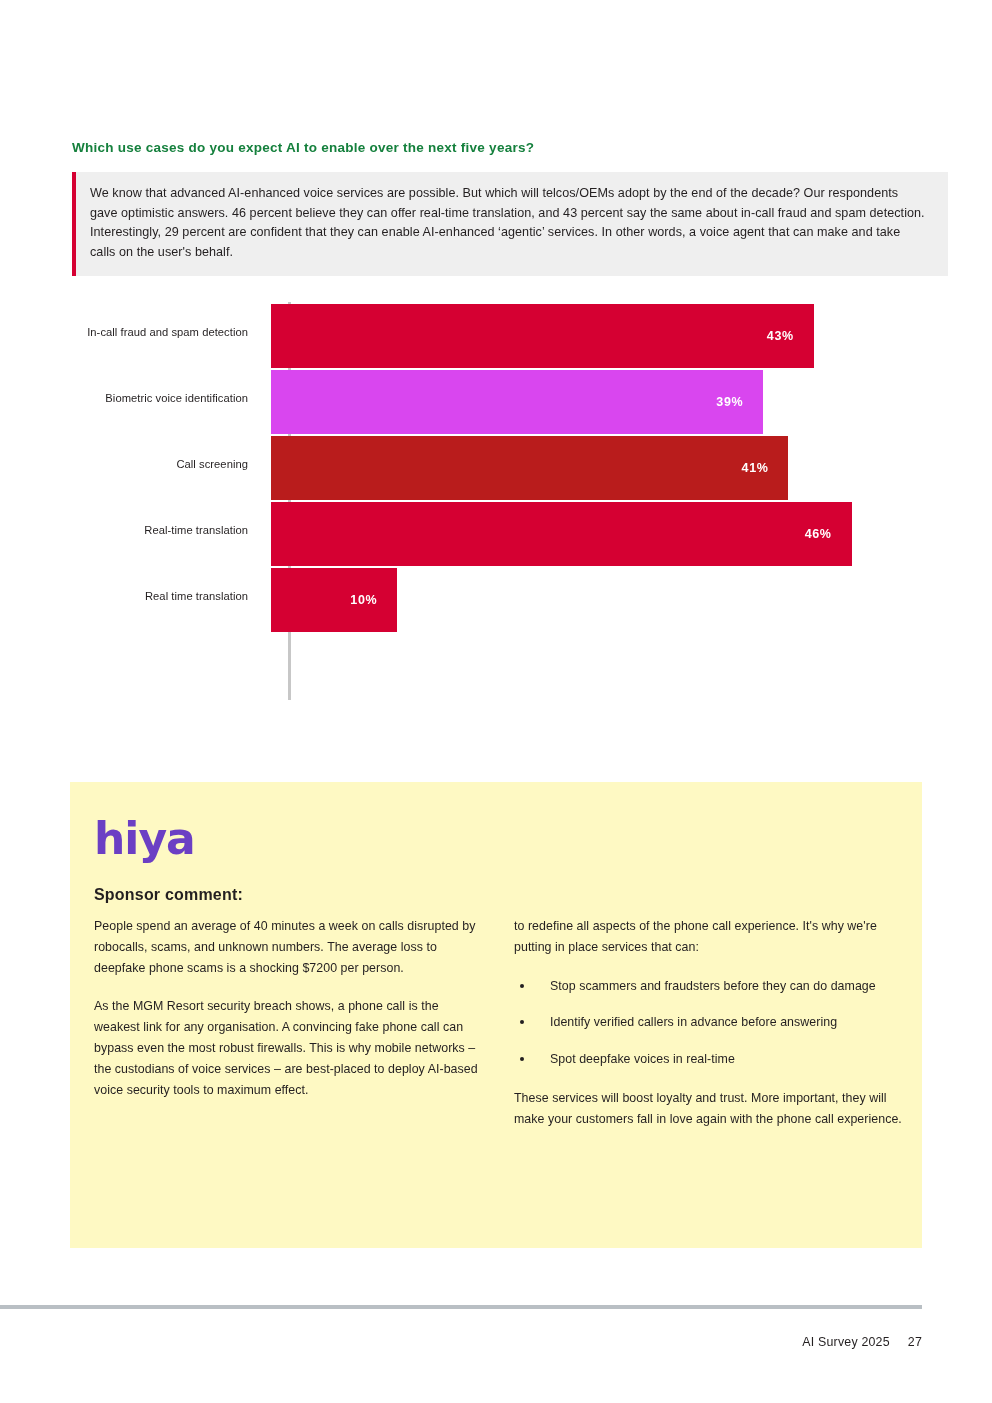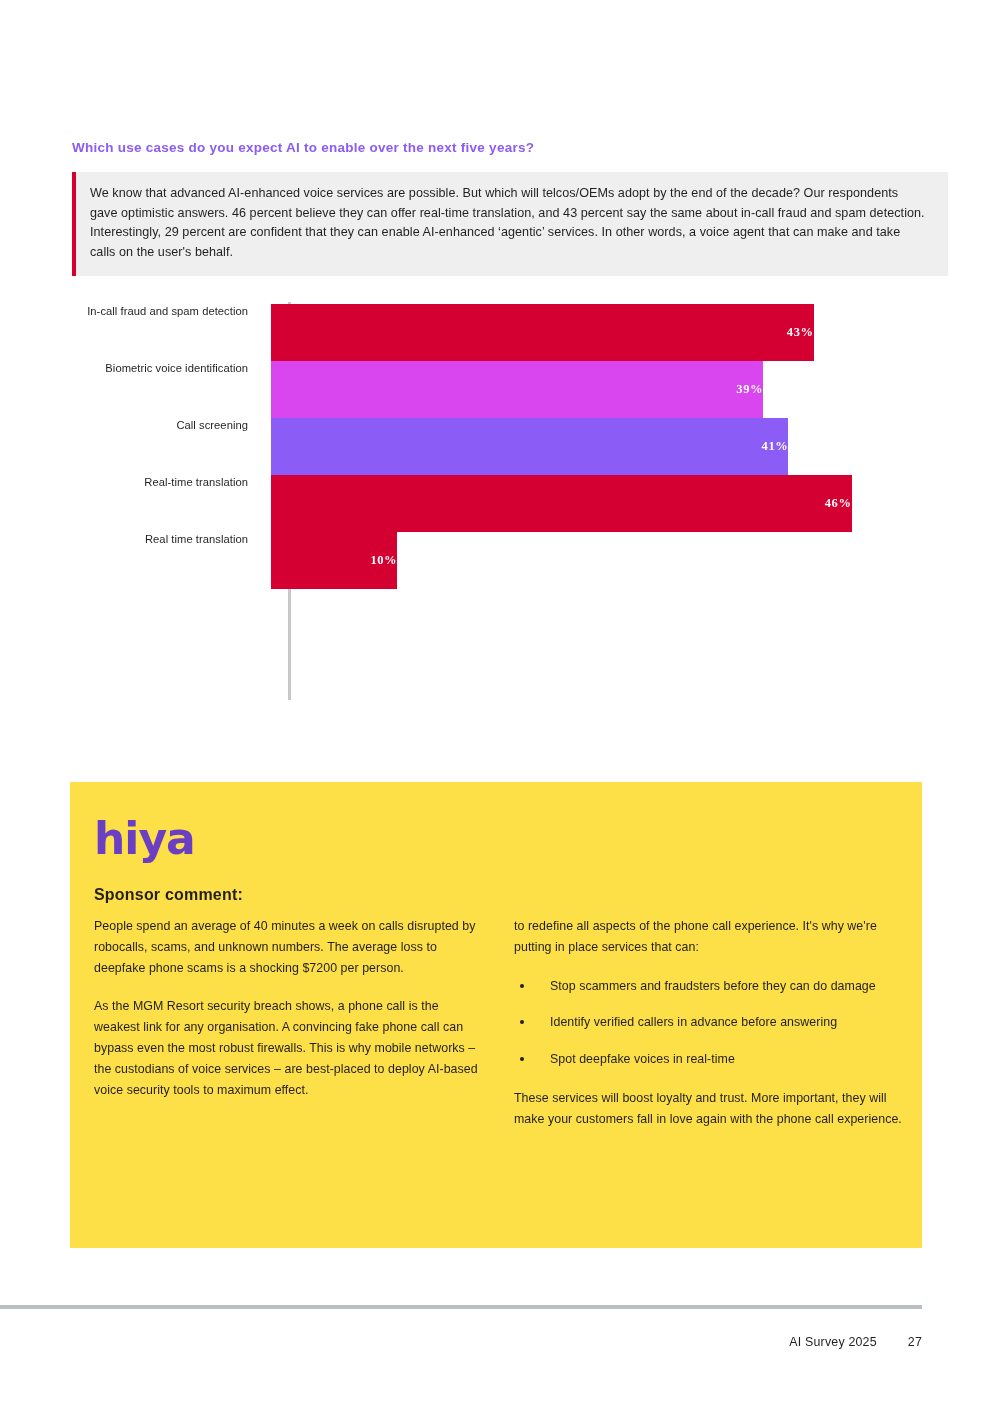--- a/index.html
+++ b/index.html
@@ -18,21 +18,21 @@
 
   
   .question-heading {
     position: absolute;
     left: 72px;
     top: 140px;
     width: 840px;
     font-size: 13.5px;
     font-weight: bold;
     letter-spacing: 0.25px;
-    color: #8b5cf6;
+    color: #15803d;
   }
 
   
   .intro-box {
     position: absolute;
     left: 72px;
     top: 172px;
     width: 876px;
     background: #efefef;
     display: flex;
@@ -68,64 +68,65 @@
     background: #c7c7c7;
   }
   .chart-rows {
     position: absolute;
     left: 0;
     top: 4px;
     width: 850px;
   }
   .chart-row {
     display: flex;
+    align-items: center;
     height: 57px;
+    margin-bottom: 9px;
   }
   .row-label {
     width: 196px;
     flex: 0 0 196px;
     text-align: right;
     padding-right: 20px;
     box-sizing: border-box;
     font-size: 11.2px;
     line-height: 15px;
     color: #231f20;
     letter-spacing: 0.05px;
   }
   .bar-track {
     position: relative;
     height: 57px;
     flex: 1 1 auto;
     padding-left: 3px;
   }
   .bar {
-    height: 57px;
+    height: 64px;
     background: #d50032;
     display: flex;
     align-items: center;
     justify-content: flex-end;
     box-sizing: border-box;
-    padding-right: 0;
-    font-family: Liberation Serif, serif;
+    padding-right: 20px;
   }
   .bar-value {
     color: #ffffff;
     font-size: 12.5px;
     font-weight: bold;
     letter-spacing: 0.6px;
   }
 
   
   .sponsor-panel {
     position: absolute;
     left: 70px;
     top: 782px;
     width: 852px;
     height: 466px;
-    background: #fde047;
+    background: #fef9c3;
   }
   .sponsor-logo {
     position: absolute;
     left: 24px;
     top: 30px;
     width: 120px;
     height: 54px;
   }
   .logo-text {
     font-family: "DejaVu Sans", sans-serif;
@@ -198,21 +199,21 @@
   }
   .footer {
     position: absolute;
     right: 70px;
     top: 1335px;
     font-size: 12.4px;
     color: #231f20;
     letter-spacing: 0.2px;
     display: flex;
     align-items: baseline;
-    gap: 31px;
+    gap: 18px;
   }
   .footer-page {
     font-size: 12.4px;
   }
 </style>
 </head>
 <body>
 
 <div class="question-heading">Which use cases do you expect AI to enable over the next five years?</div>
 
@@ -236,21 +237,21 @@
         <div class="row-label">Biometric voice identification</div>
         <div class="bar-track">
           <div class="bar" style="width: 492.18px; background: #d946ef;">
             <span class="bar-value">39%</span>
           </div>
         </div>
       </div>
       <div class="chart-row">
         <div class="row-label">Call screening</div>
         <div class="bar-track">
-          <div class="bar" style="width: 517.42px; background: #8b5cf6;">
+          <div class="bar" style="width: 517.42px; background: #b91c1c;">
             <span class="bar-value">41%</span>
           </div>
         </div>
       </div>
       <div class="chart-row">
         <div class="row-label">Real-time translation</div>
         <div class="bar-track">
           <div class="bar" style="width: 580.52px; background: rgb(213, 0, 50);">
             <span class="bar-value">46%</span>
           </div>

